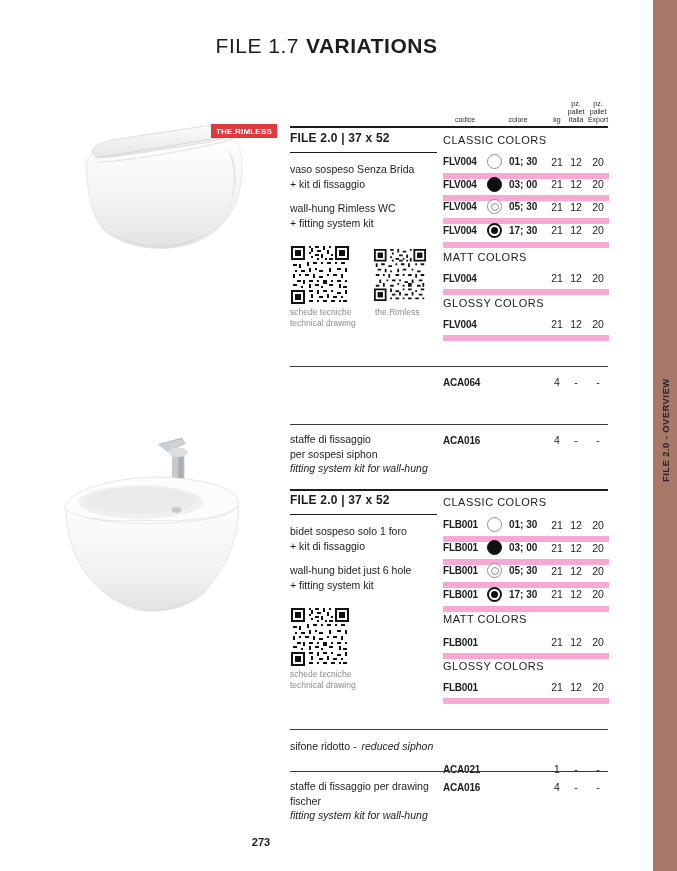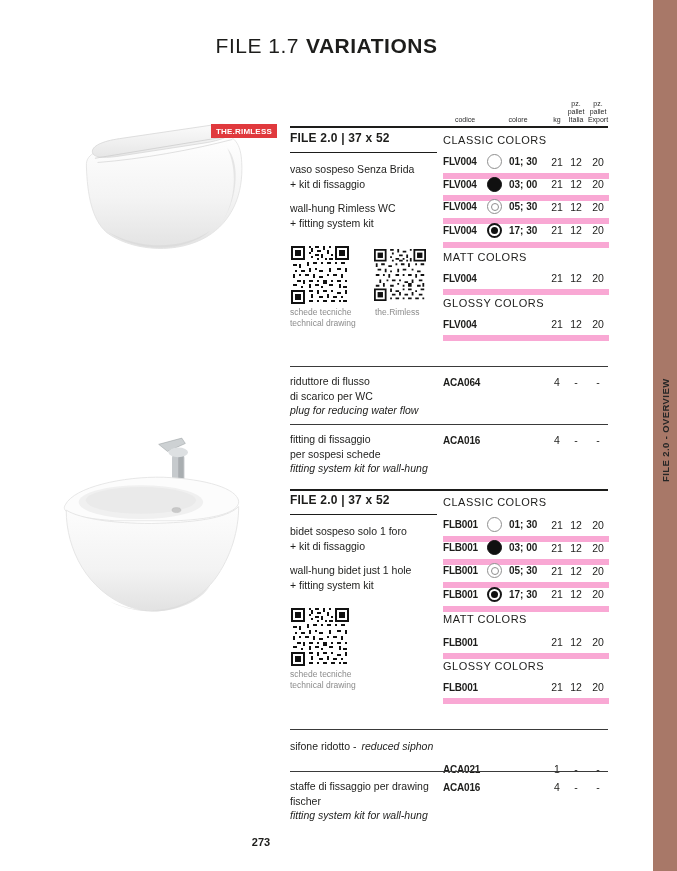--- a/index.html
+++ b/index.html
@@ -228,54 +228,49 @@
   <div class="datarow" style="top:313px;height:22px">
     <span class="code">FLV004</span>
     <span></span>
     <span></span>
     <span class="num">21</span>
     <span class="num">12</span>
     <span class="num">20</span>
   </div>
 
   <div class="hline" style="top:366px"></div>
-  <div class="acc-desc" style="top:374px">
-    <div>riduttore di flusso</div>
-    <div>di scarico per WC</div>
-    <div class="itl">plug for reducing water flow</div>
-  </div>
   <div class="datarow noline" style="top:374px;height:16px">
     <span class="code span3">ACA064</span>
     <span class="num">4</span>
     <span class="num">-</span>
     <span class="num">-</span>
   </div>
 
   <div class="hline" style="top:424px"></div>
   <div class="acc-desc" style="top:432px">
-    <div>fitting di fissaggio</div>
-    <div>per sospesi schede</div>
+    <div>staffe di fissaggio</div>
+    <div>per sospesi siphon</div>
     <div class="itl">fitting system kit for wall-hung</div>
   </div>
   <div class="datarow noline" style="top:432px;height:16px">
     <span class="code span3">ACA016</span>
     <span class="num">4</span>
     <span class="num">-</span>
     <span class="num">-</span>
   </div>
 
   <div class="hline thick" style="top:489px"></div>
   <div class="sec-title" style="top:493px">FILE 2.0 | 37 x 52</div>
   <div class="sec-underline" style="top:514px"></div>
   <div class="desc" style="top:524px">
     <div>bidet sospeso solo 1 foro</div>
     <div>+ kit di fissaggio</div>
   </div>
   <div class="desc itl" style="top:563px">
-    <div>wall-hung bidet just 1 hole</div>
+    <div>wall-hung bidet just 6 hole</div>
     <div>+ fitting system kit</div>
   </div>
 
   <svg class="qr" style="left:291px;top:608px" width="58" height="58" viewBox="0 0 29 29">
     <rect width="29" height="29" fill="#fff"></rect>
     <g fill="#111">
       <path fill-rule="evenodd" d="M0 0h7v7H0zM1 1v5h5V1z"></path>
       <path fill-rule="evenodd" d="M22 0h7v7h-7zM23 1v5h5V1z"></path>
       <path fill-rule="evenodd" d="M0 22h7v7H0zM1 23v5h5v-5z"></path>
       <rect x="2" y="2" width="3" height="3"></rect>

